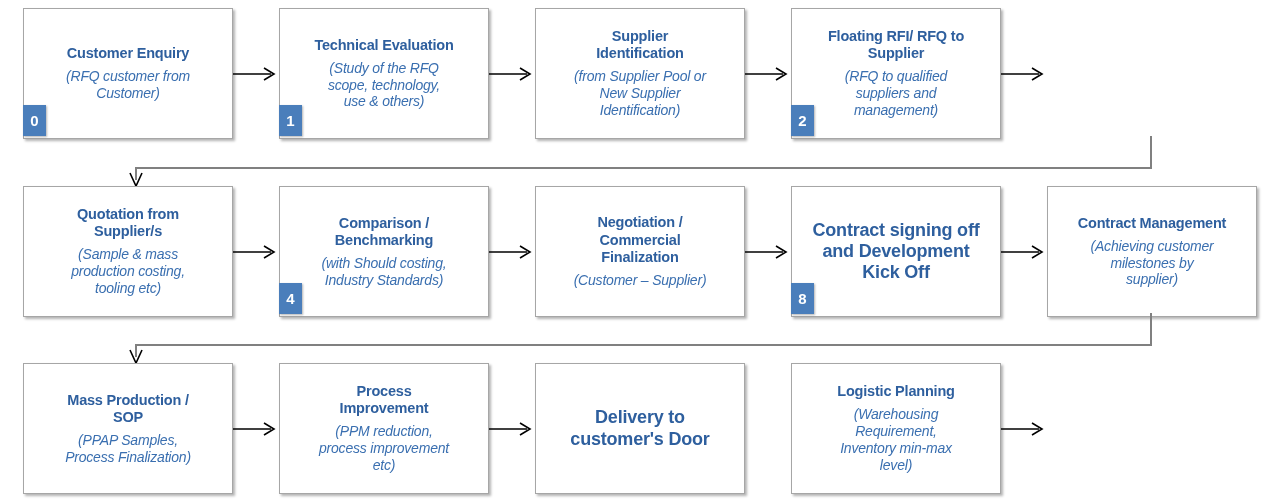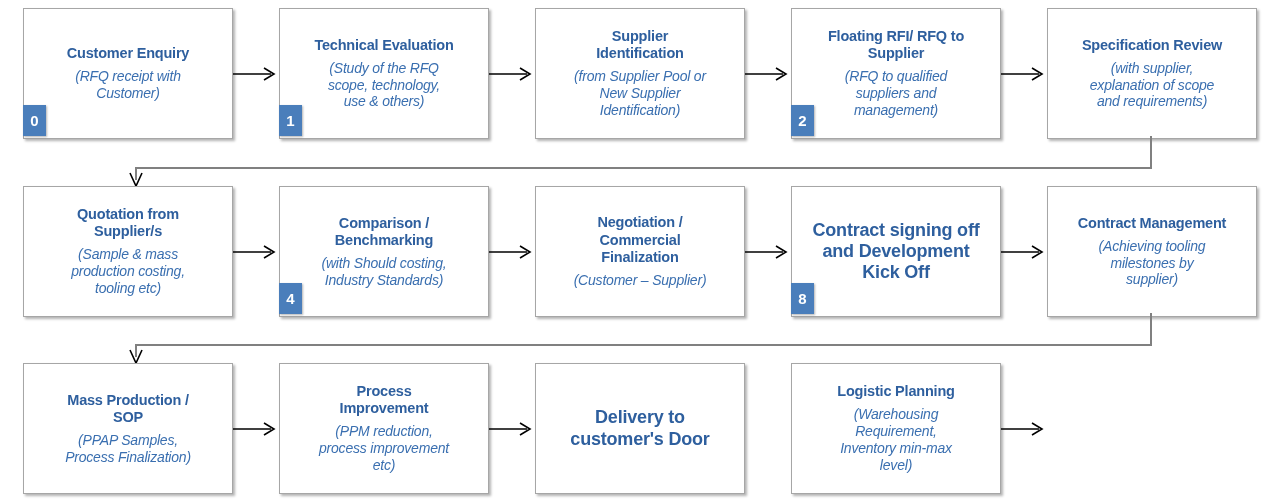--- a/index.html
+++ b/index.html
@@ -117,21 +117,21 @@
 </head>
 <body>
 
 <div id="flow">
 
   <div class="row row-1">
 
     <div class="cell">
       <div class="box">
         <div class="title">Customer Enquiry</div>
-        <div class="sub">(RFQ receipt with
+        <div class="sub">(RFQ customer from
 Customer)</div>
         <div class="badge">0</div>
         <div class="arrow">
           <svg width="46" height="14" viewBox="0 0 46 14">
             <line x1="0" y1="7" x2="38" y2="7" stroke="#000000" stroke-width="1.6"></line>
             <polyline points="31,1 41,7 31,13" fill="none" stroke="#000000" stroke-width="1.6"></polyline>
           </svg>
         </div>
       </div>
     </div>
@@ -178,28 +178,20 @@
         <div class="badge">2</div>
         <div class="arrow">
           <svg width="46" height="14" viewBox="0 0 46 14">
             <line x1="0" y1="7" x2="38" y2="7" stroke="#000000" stroke-width="1.6"></line>
             <polyline points="31,1 41,7 31,13" fill="none" stroke="#000000" stroke-width="1.6"></polyline>
           </svg>
         </div>
       </div>
     </div>
 
-    <div class="cell">
-      <div class="box">
-        <div class="title">Specification Review</div>
-        <div class="sub">(with supplier,
-explanation of scope
-and requirements)</div>
-      </div>
-    </div>
 
   </div>
 
   <div class="elbow elbow-1">
     <svg width="1280" height="52" viewBox="0 0 1280 52">
       <polyline points="1151,0 1151,32 136,32 136,44" fill="none" stroke="#808080" stroke-width="2"></polyline>
       <polyline points="130,37 136,50 142,37" fill="none" stroke="#000000" stroke-width="1.6"></polyline>
     </svg>
   </div>
 
@@ -264,21 +256,21 @@
             <line x1="0" y1="7" x2="38" y2="7" stroke="#000000" stroke-width="1.6"></line>
             <polyline points="31,1 41,7 31,13" fill="none" stroke="#000000" stroke-width="1.6"></polyline>
           </svg>
         </div>
       </div>
     </div>
 
     <div class="cell">
       <div class="box">
         <div class="title">Contract Management</div>
-        <div class="sub">(Achieving tooling
+        <div class="sub">(Achieving customer
 milestones by
 supplier)</div>
       </div>
     </div>
 
   </div>
 
   <div class="elbow elbow-2">
     <svg width="1280" height="52" viewBox="0 0 1280 52">
       <polyline points="1151,0 1151,32 136,32 136,44" fill="none" stroke="#808080" stroke-width="2"></polyline>

